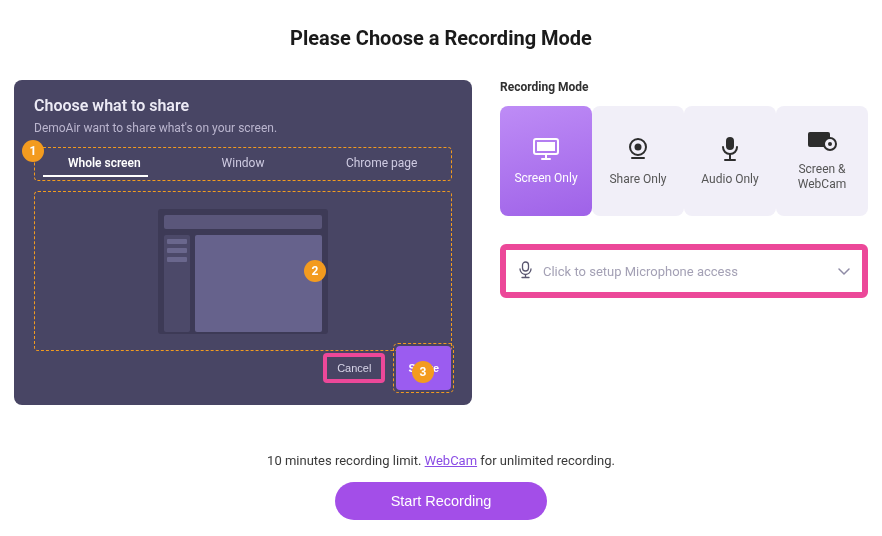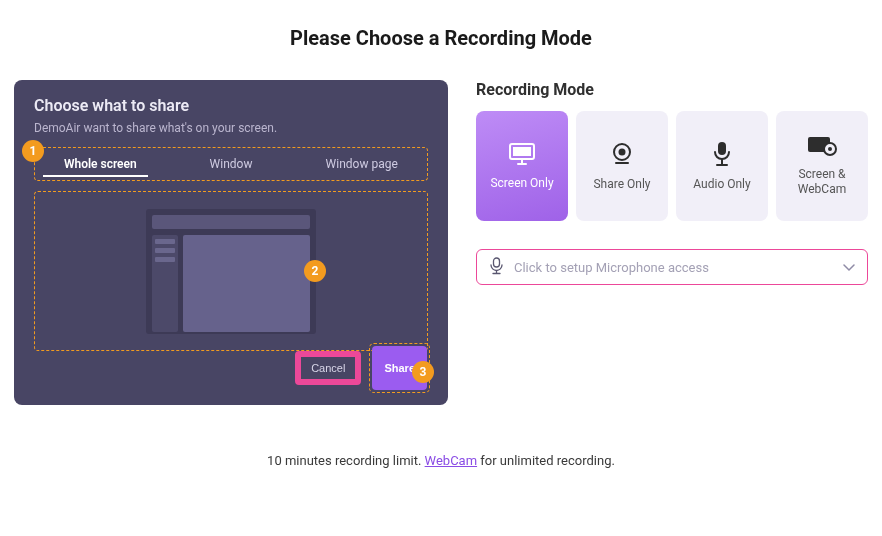--- a/index.html
+++ b/index.html
@@ -30,21 +30,21 @@
       border-radius: 8px;
       padding: 16px 20px 12px;
       position: relative;
       color: #eceaf5;
     }
     .share-title { font-size: 16px; font-weight: 600; margin-bottom: 6px; }
     .share-subtitle { font-size: 12px; color: #bbb6cf; margin-bottom: 12px; }
     .tabs-wrap {
       border: 1.5px dashed #f39b1f; border-radius: 4px;
       height: 34px;
-      display: flex; align-items: center;
+      display: flex; 
       overflow: hidden;
       position: relative;
     }
     .tab {
       flex: 1; text-align: center;
       font-size: 12px; color: #cfcbe2;
       padding: 8px 0;
     }
     .tab.active { color: #fff; font-weight: 600; }
     .tab-underline {
@@ -73,51 +73,51 @@
     .mock-topbar { height: 14px; background: #5a567a; border-radius: 2px; margin-bottom: 6px; }
     .mock-body { display: flex; gap: 5px; height: 97px; }
     .mock-side { width: 26px; background: #4c4969; border-radius: 2px; display: flex; flex-direction: column; gap: 4px; padding: 4px 3px; }
     .mock-side div { height: 5px; background: #6a678d; border-radius: 1px; }
     .mock-main { flex: 1; background: #66628c; border-radius: 2px; }
     .share-actions {
       position: absolute; bottom: 12px; right: 18px;
       display: flex; gap: 8px; align-items: center;
     }
     .cancel-btn {
-      border: 6px solid #ec4899; background: transparent; color: #d8d5e8;
+      border: 4px solid #ec4899; background: transparent; color: #d8d5e8;
       font-size: 11px; padding: 5px 10px; border-radius: 4px;
     }
     .share-btn-wrap { border: 1.5px dashed #f39b1f; border-radius: 5px; padding: 2px; }
     .share-btn {
       background: #9b5cf0; color: #fff; border: none;
       font-size: 11px; font-weight: 600; padding: 16px 12px; border-radius: 4px;
     }
     
     .right-col { flex: 1; }
-    .section-head { font-size: 16px; font-weight: 700; color: #303030; margin-bottom: 12px; }
-    .mode-grid { display: flex; gap: 8px; margin-bottom: 28px; }
+    .section-head { font-size: 12px; font-weight: 700; color: #303030; margin-bottom: 12px; }
+    .mode-grid { display: flex; margin-bottom: 28px; }
     .mode-card {
       width: 92px; height: 110px;
       background: #f1eff8;
       border-radius: 8px;
       display: flex; flex-direction: column; align-items: center; justify-content: center;
       gap: 10px;
       cursor: pointer;
       font-size: 12px; color: #555; text-align: center;
       padding: 0 4px;
     }
     .mode-card.active {
       background: linear-gradient(165deg, #be8cf6 0%, #9f62e8 100%);
       color: #fff;
     }
     .mode-card .icon svg { display: block; }
     .mode-label { line-height: 1.25; }
     .inputs-dropdown {
-      border: 1px solid #ec4899; border-radius: 6px;
-      height: 36px; display: flex; align-items: center;
+      border: 6px solid #ec4899; border-radius: 6px;
+      height: 54px; display: flex; align-items: center;
       padding: 0 12px; gap: 10px;
       color: #a4a1b5; font-size: 13px;
     }
     .inputs-dropdown .placeholder { flex: 1; }
     .chev { color: #8f8ba6; }
     
     .footer {
       margin-top: 48px;
       text-align: center;
     }
@@ -140,21 +140,21 @@
     <div class="share-title">Choose what to share</div>
     <div class="share-subtitle">DemoAir want to share what's on your screen.</div>
 
     <div class="marker m1">1</div>
     <div class="marker m2">2</div>
     <div class="marker m3">3</div>
 
     <div class="tabs-wrap">
       <div class="tab active">Whole screen</div>
       <div class="tab">Window</div>
-      <div class="tab">Window page</div>
+      <div class="tab">Chrome page</div>
       <div class="tab-underline"></div>
     </div>
 
     <div class="preview-wrap">
       <div class="screen-mock">
         <div class="mock-topbar"></div>
         <div class="mock-body">
           <div class="mock-side">
               <div></div>
               <div></div>
@@ -236,13 +236,14 @@
           </svg>
       </span>
     </div>
   </div>
 </div>
 
 <div class="footer">
   <p class="limit-text">
     <span>10 minutes recording limit. </span><a class="upgrade-link">WebCam</a><span> for unlimited recording.</span>
   </p>
+  <button class="start-btn">Start Recording</button>
 </div>
 
 </body></html>

